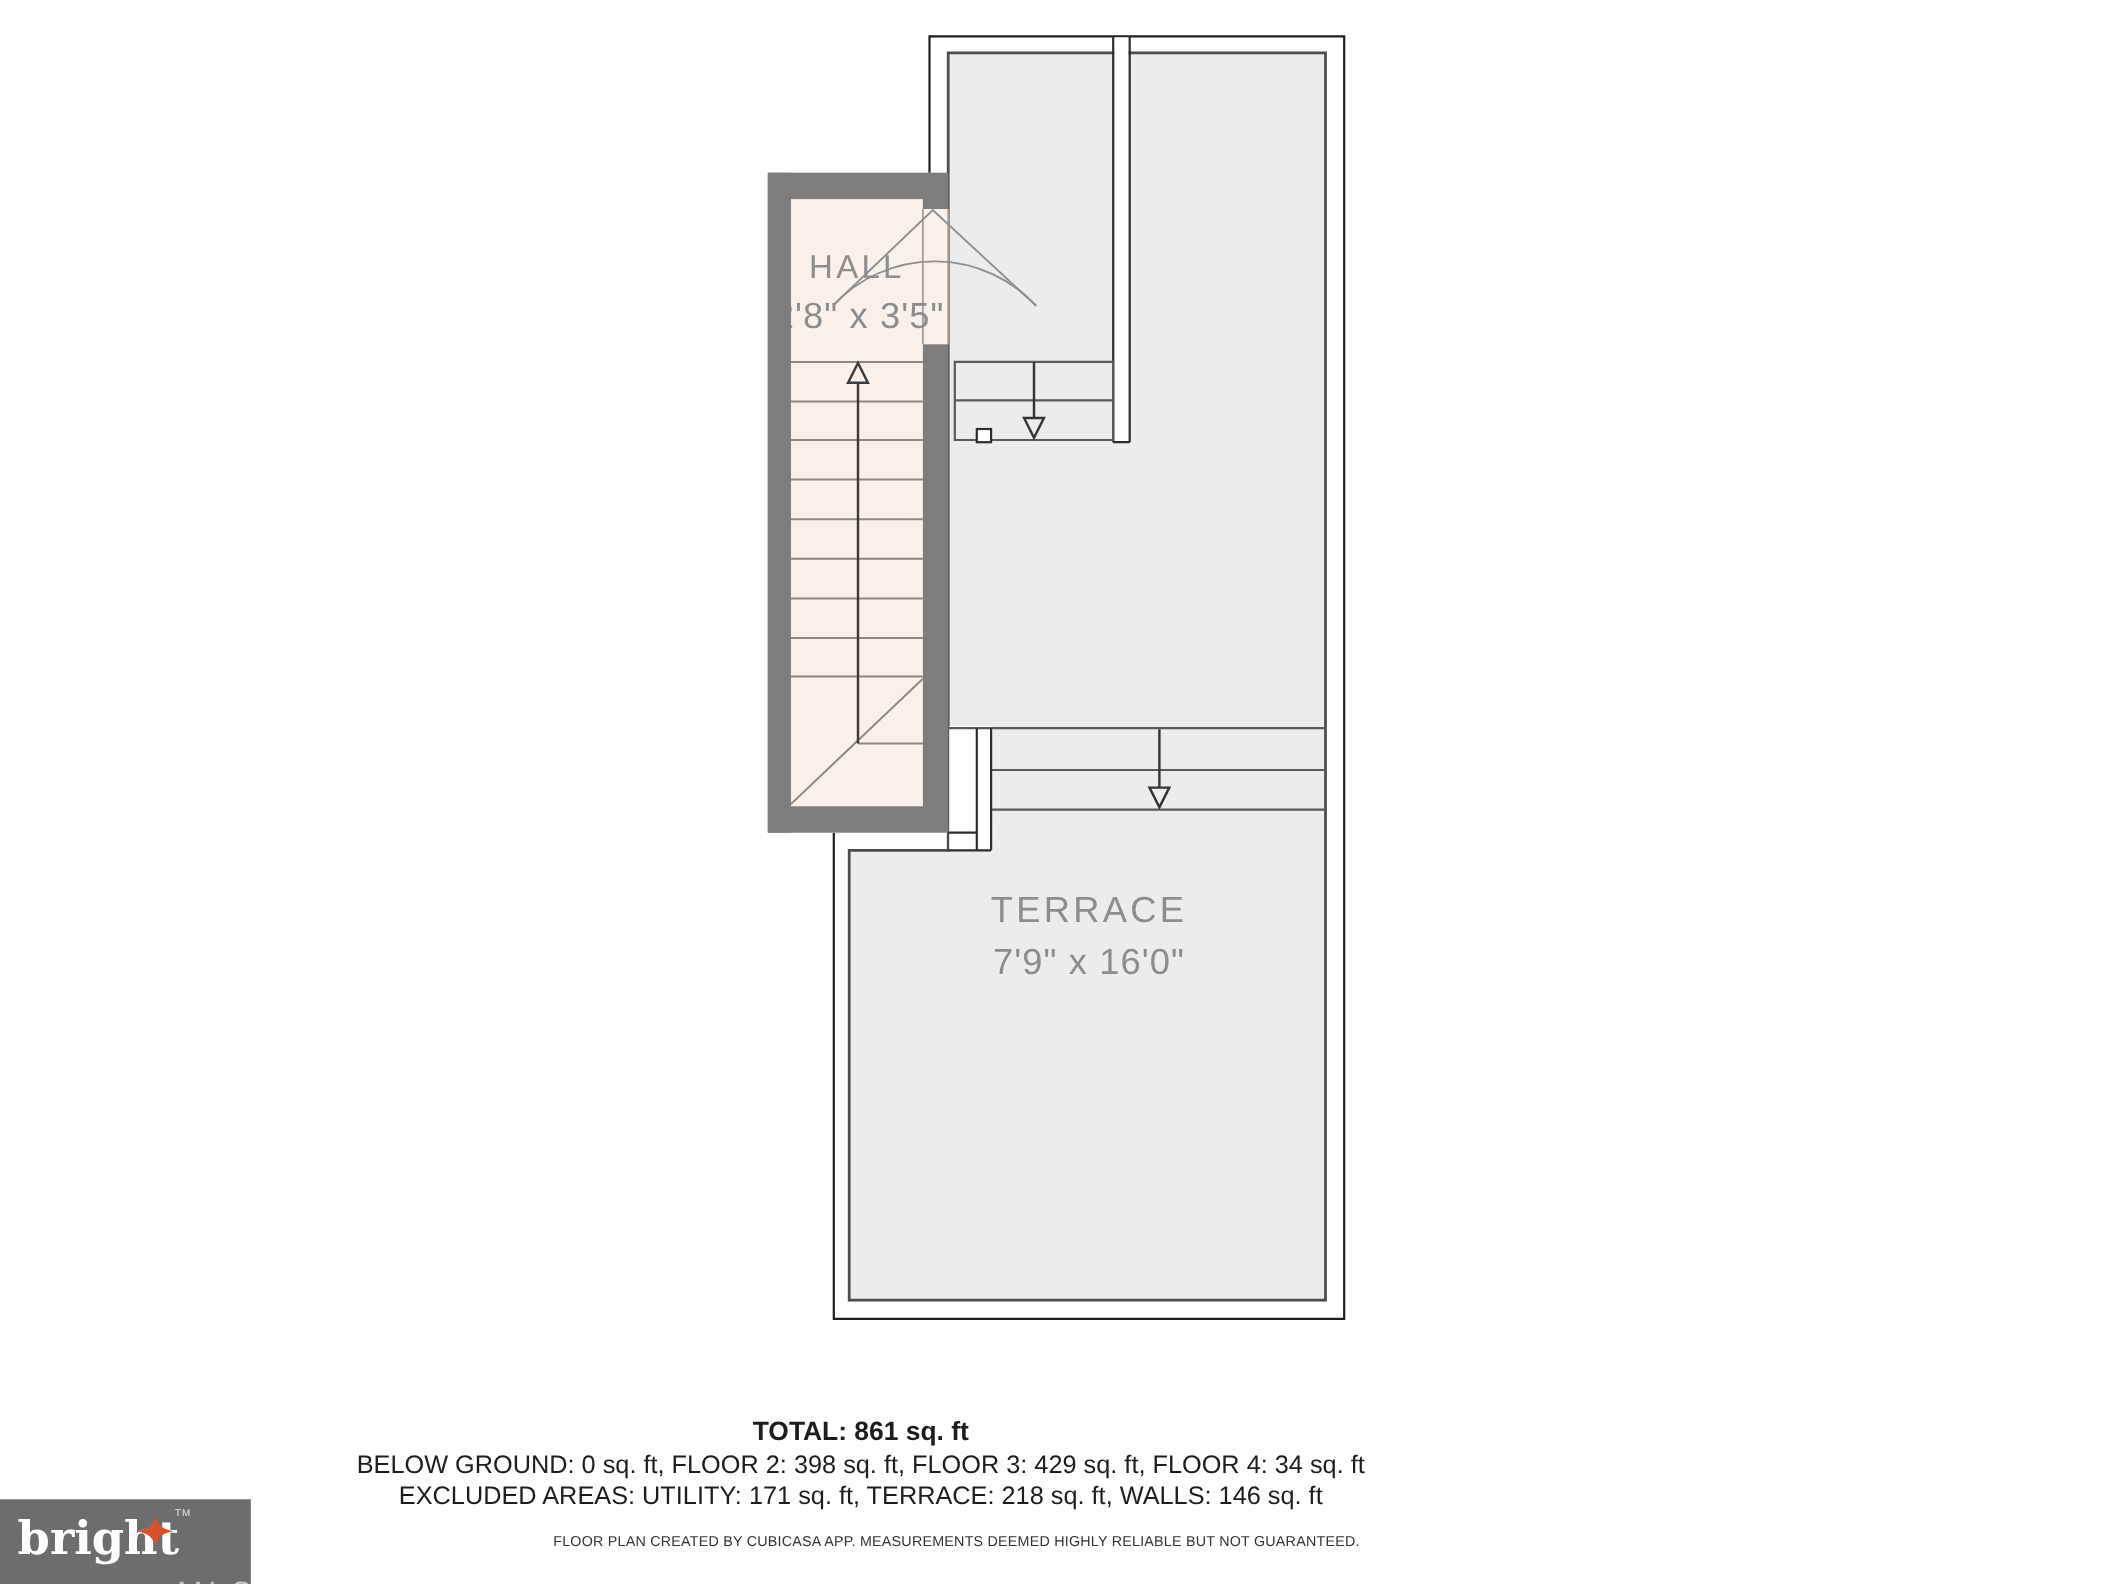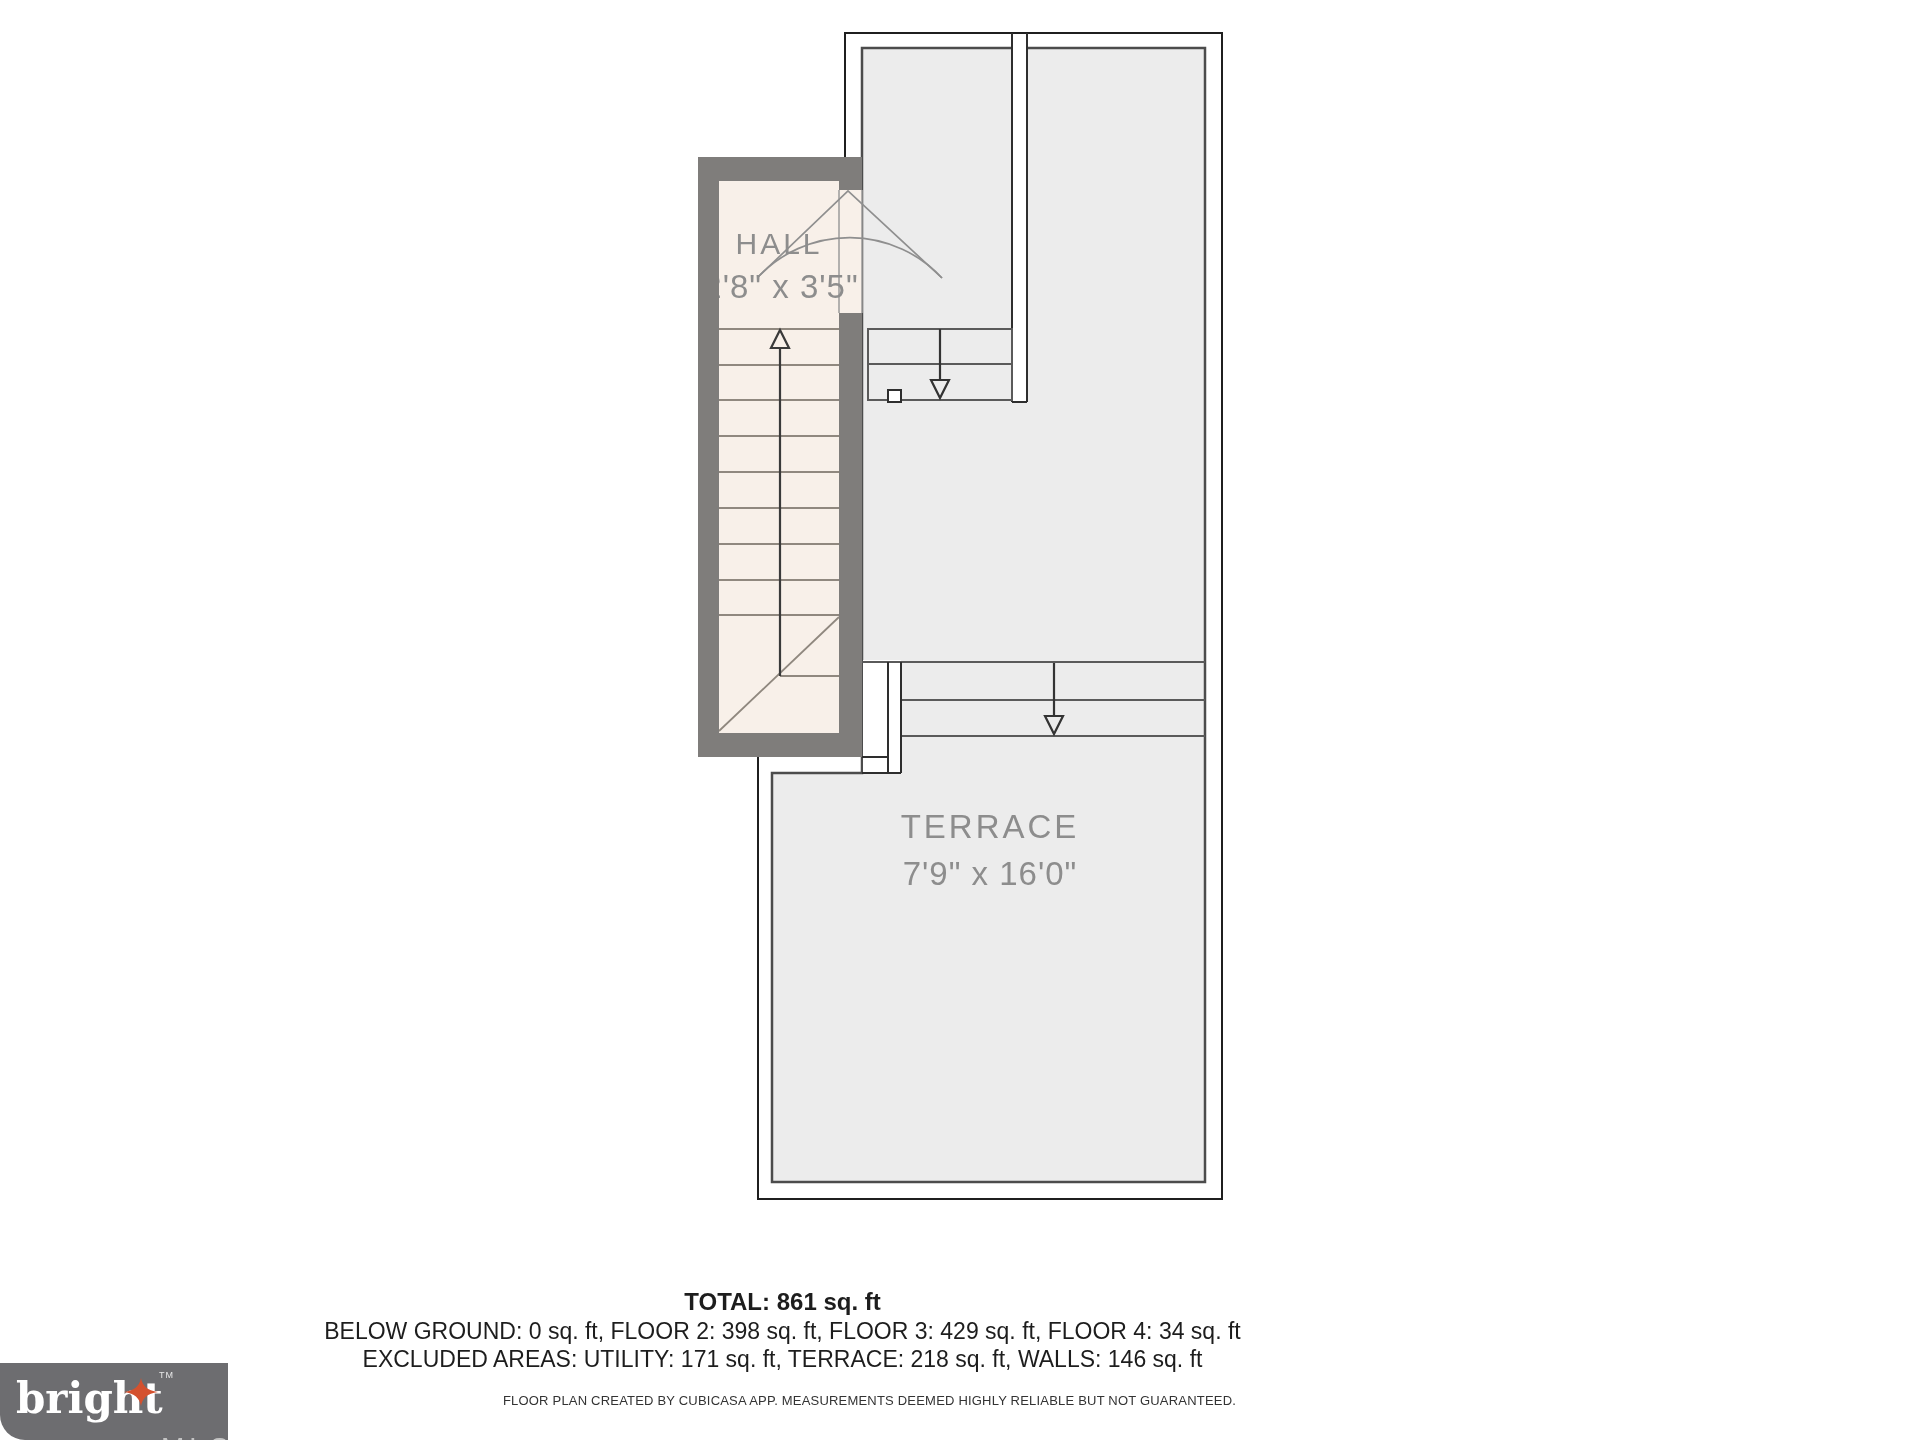--- a/index.html
+++ b/index.html
@@ -1,17 +1,17 @@
 <!DOCTYPE html>
 <html><head>
 <meta charset="utf-8">
 <style>
   html,body{margin:0;padding:0;background:#fff;}
   #stage{position:relative;width:1920px;height:1440px;background:#ffffff;overflow:hidden;
-         font-family:"Liberation Sans",sans-serif;border-radius:25px;}
+         font-family:"Liberation Sans",sans-serif;}
   #plan-svg{position:absolute;left:0;top:0;z-index:10;}
   .room-label{position:absolute;z-index:20;text-align:center;color:#8d8d8d;white-space:nowrap;}
   .room-name{font-size:30px;letter-spacing:3px;}
   .room-dims{font-size:33px;letter-spacing:1px;}
   .terrace-name{font-size:33px;letter-spacing:3px;}
   #wall-clip{position:absolute;left:698px;top:157px;width:21px;height:600px;background:#7f7d7b;z-index:30;}
   #summary{position:absolute;left:0;top:1288px;width:1565px;z-index:20;text-align:center;
            color:#1d1d1d;font-size:23px;line-height:28.5px;}
   #summary .total{font-weight:bold;font-size:24px;}
   #disclaimer{position:absolute;left:0;top:1393px;width:1739px;z-index:20;text-align:center;

